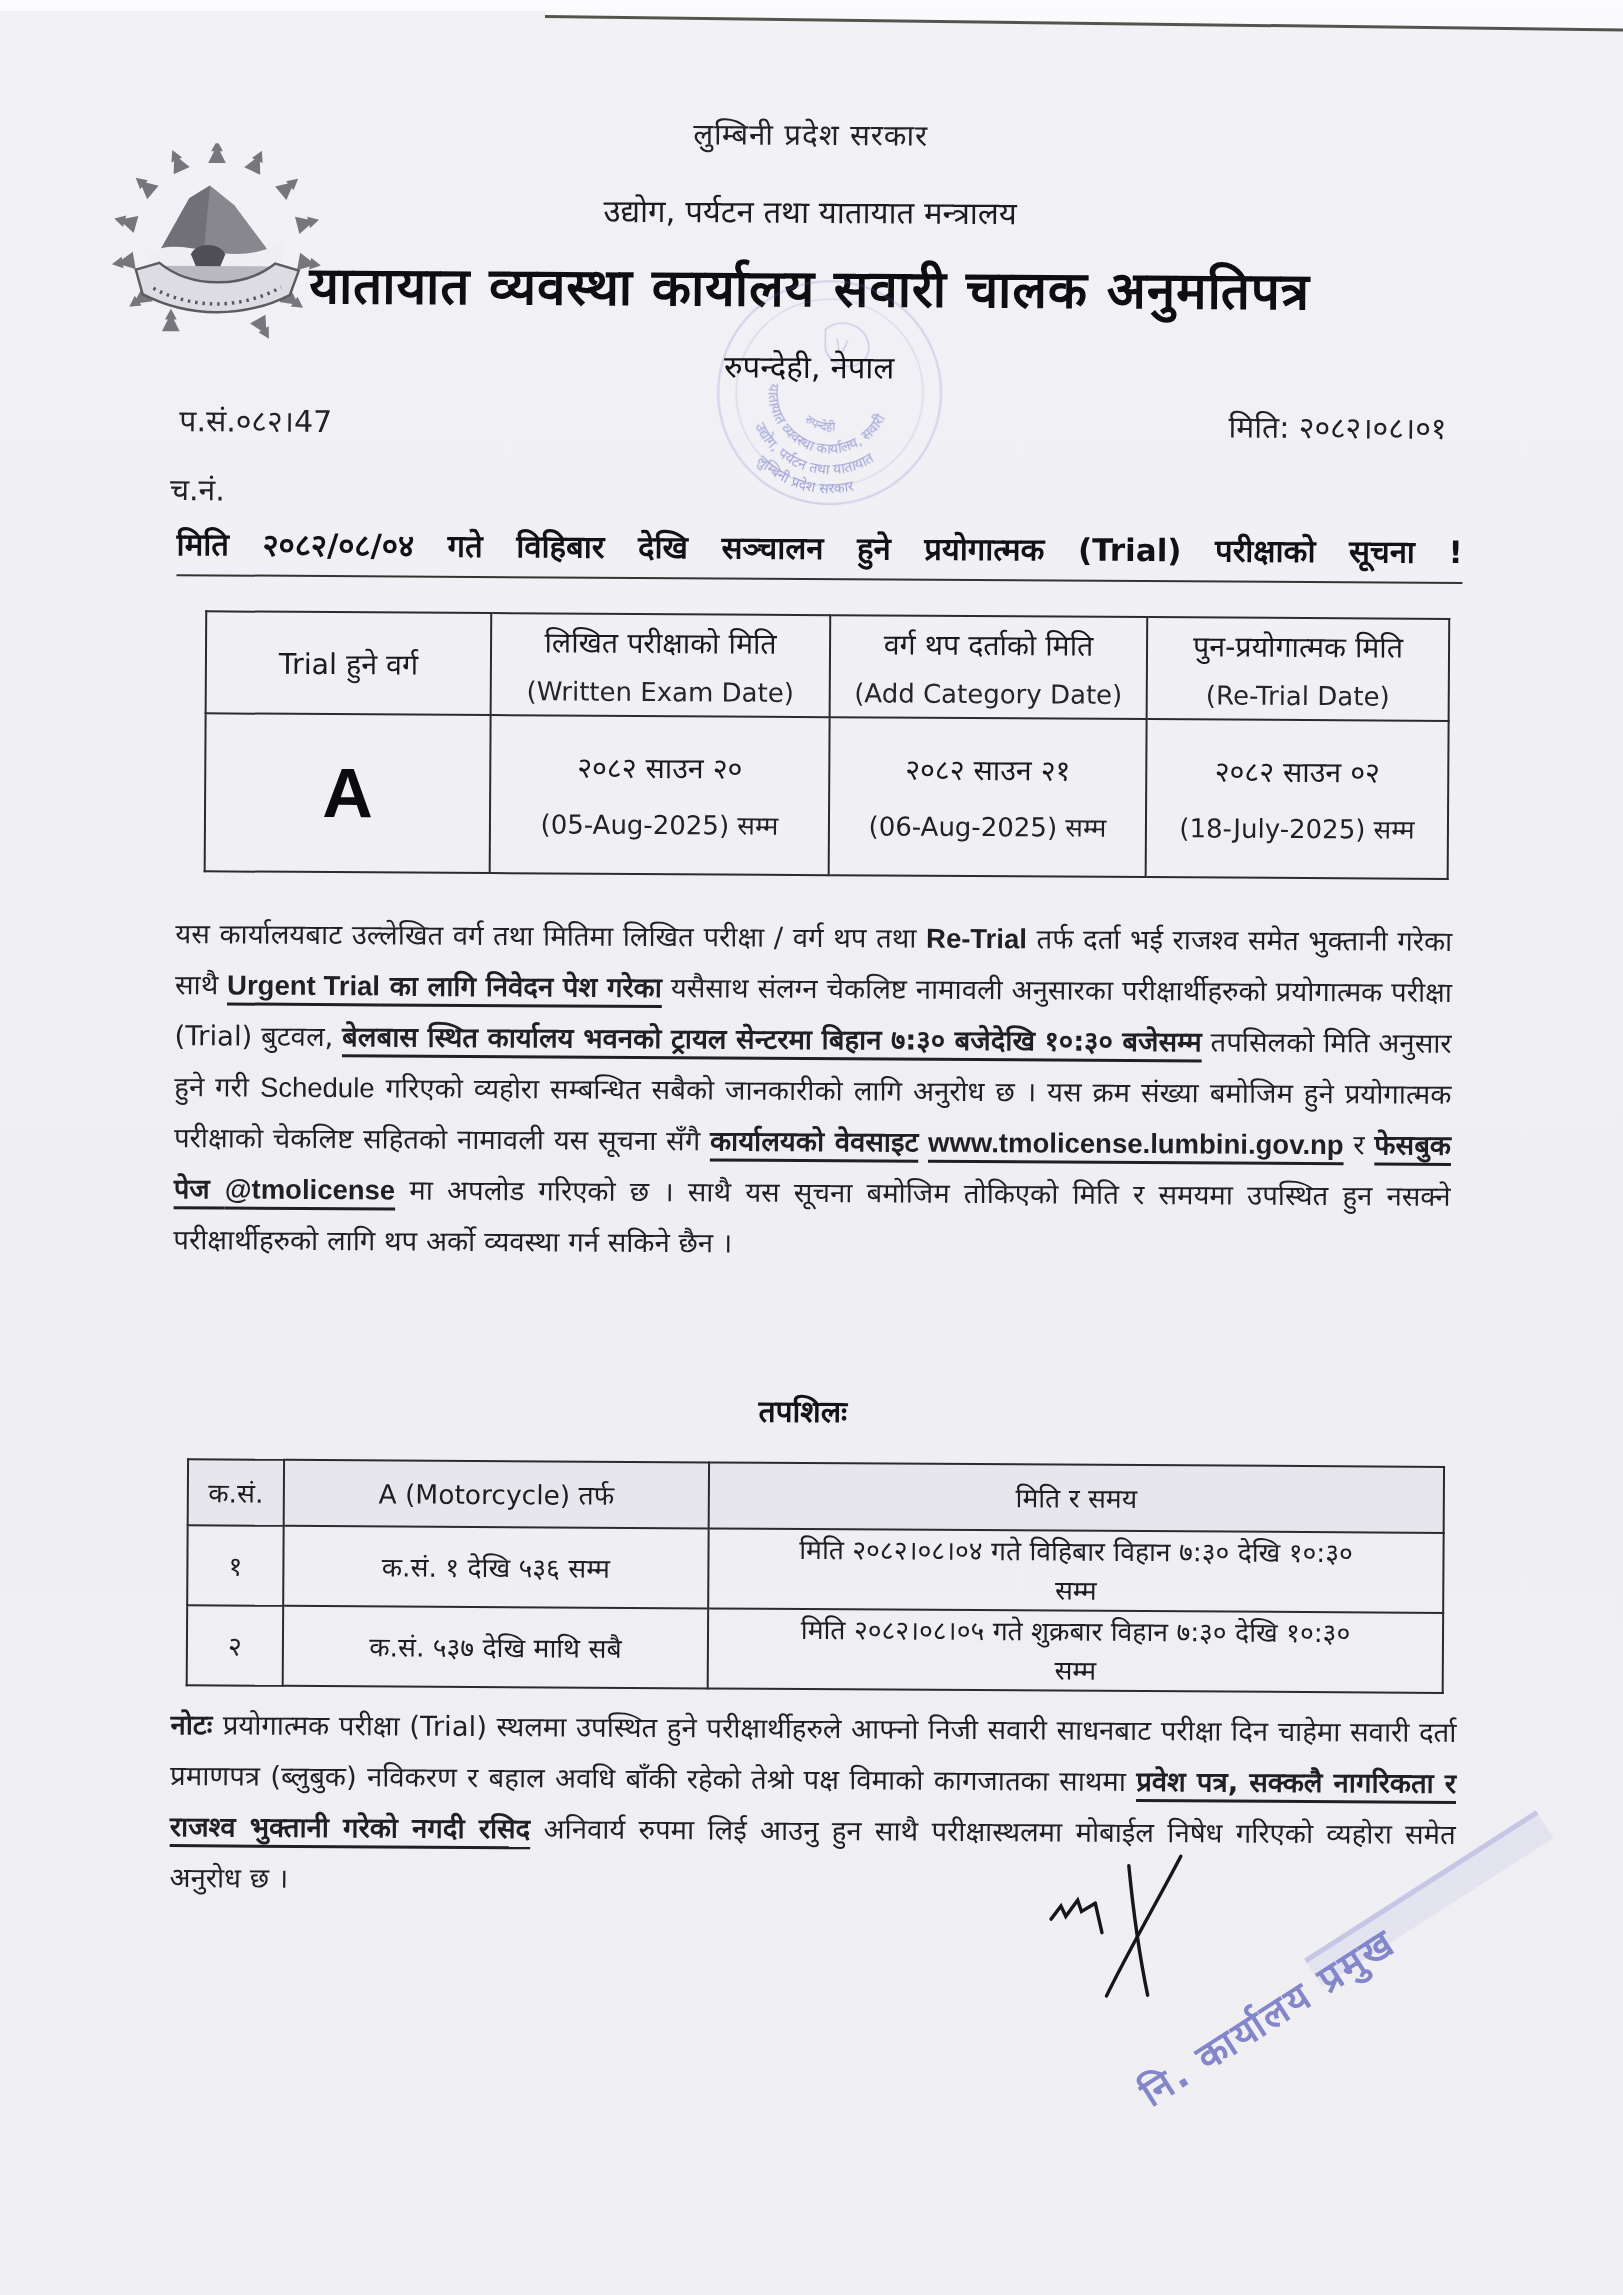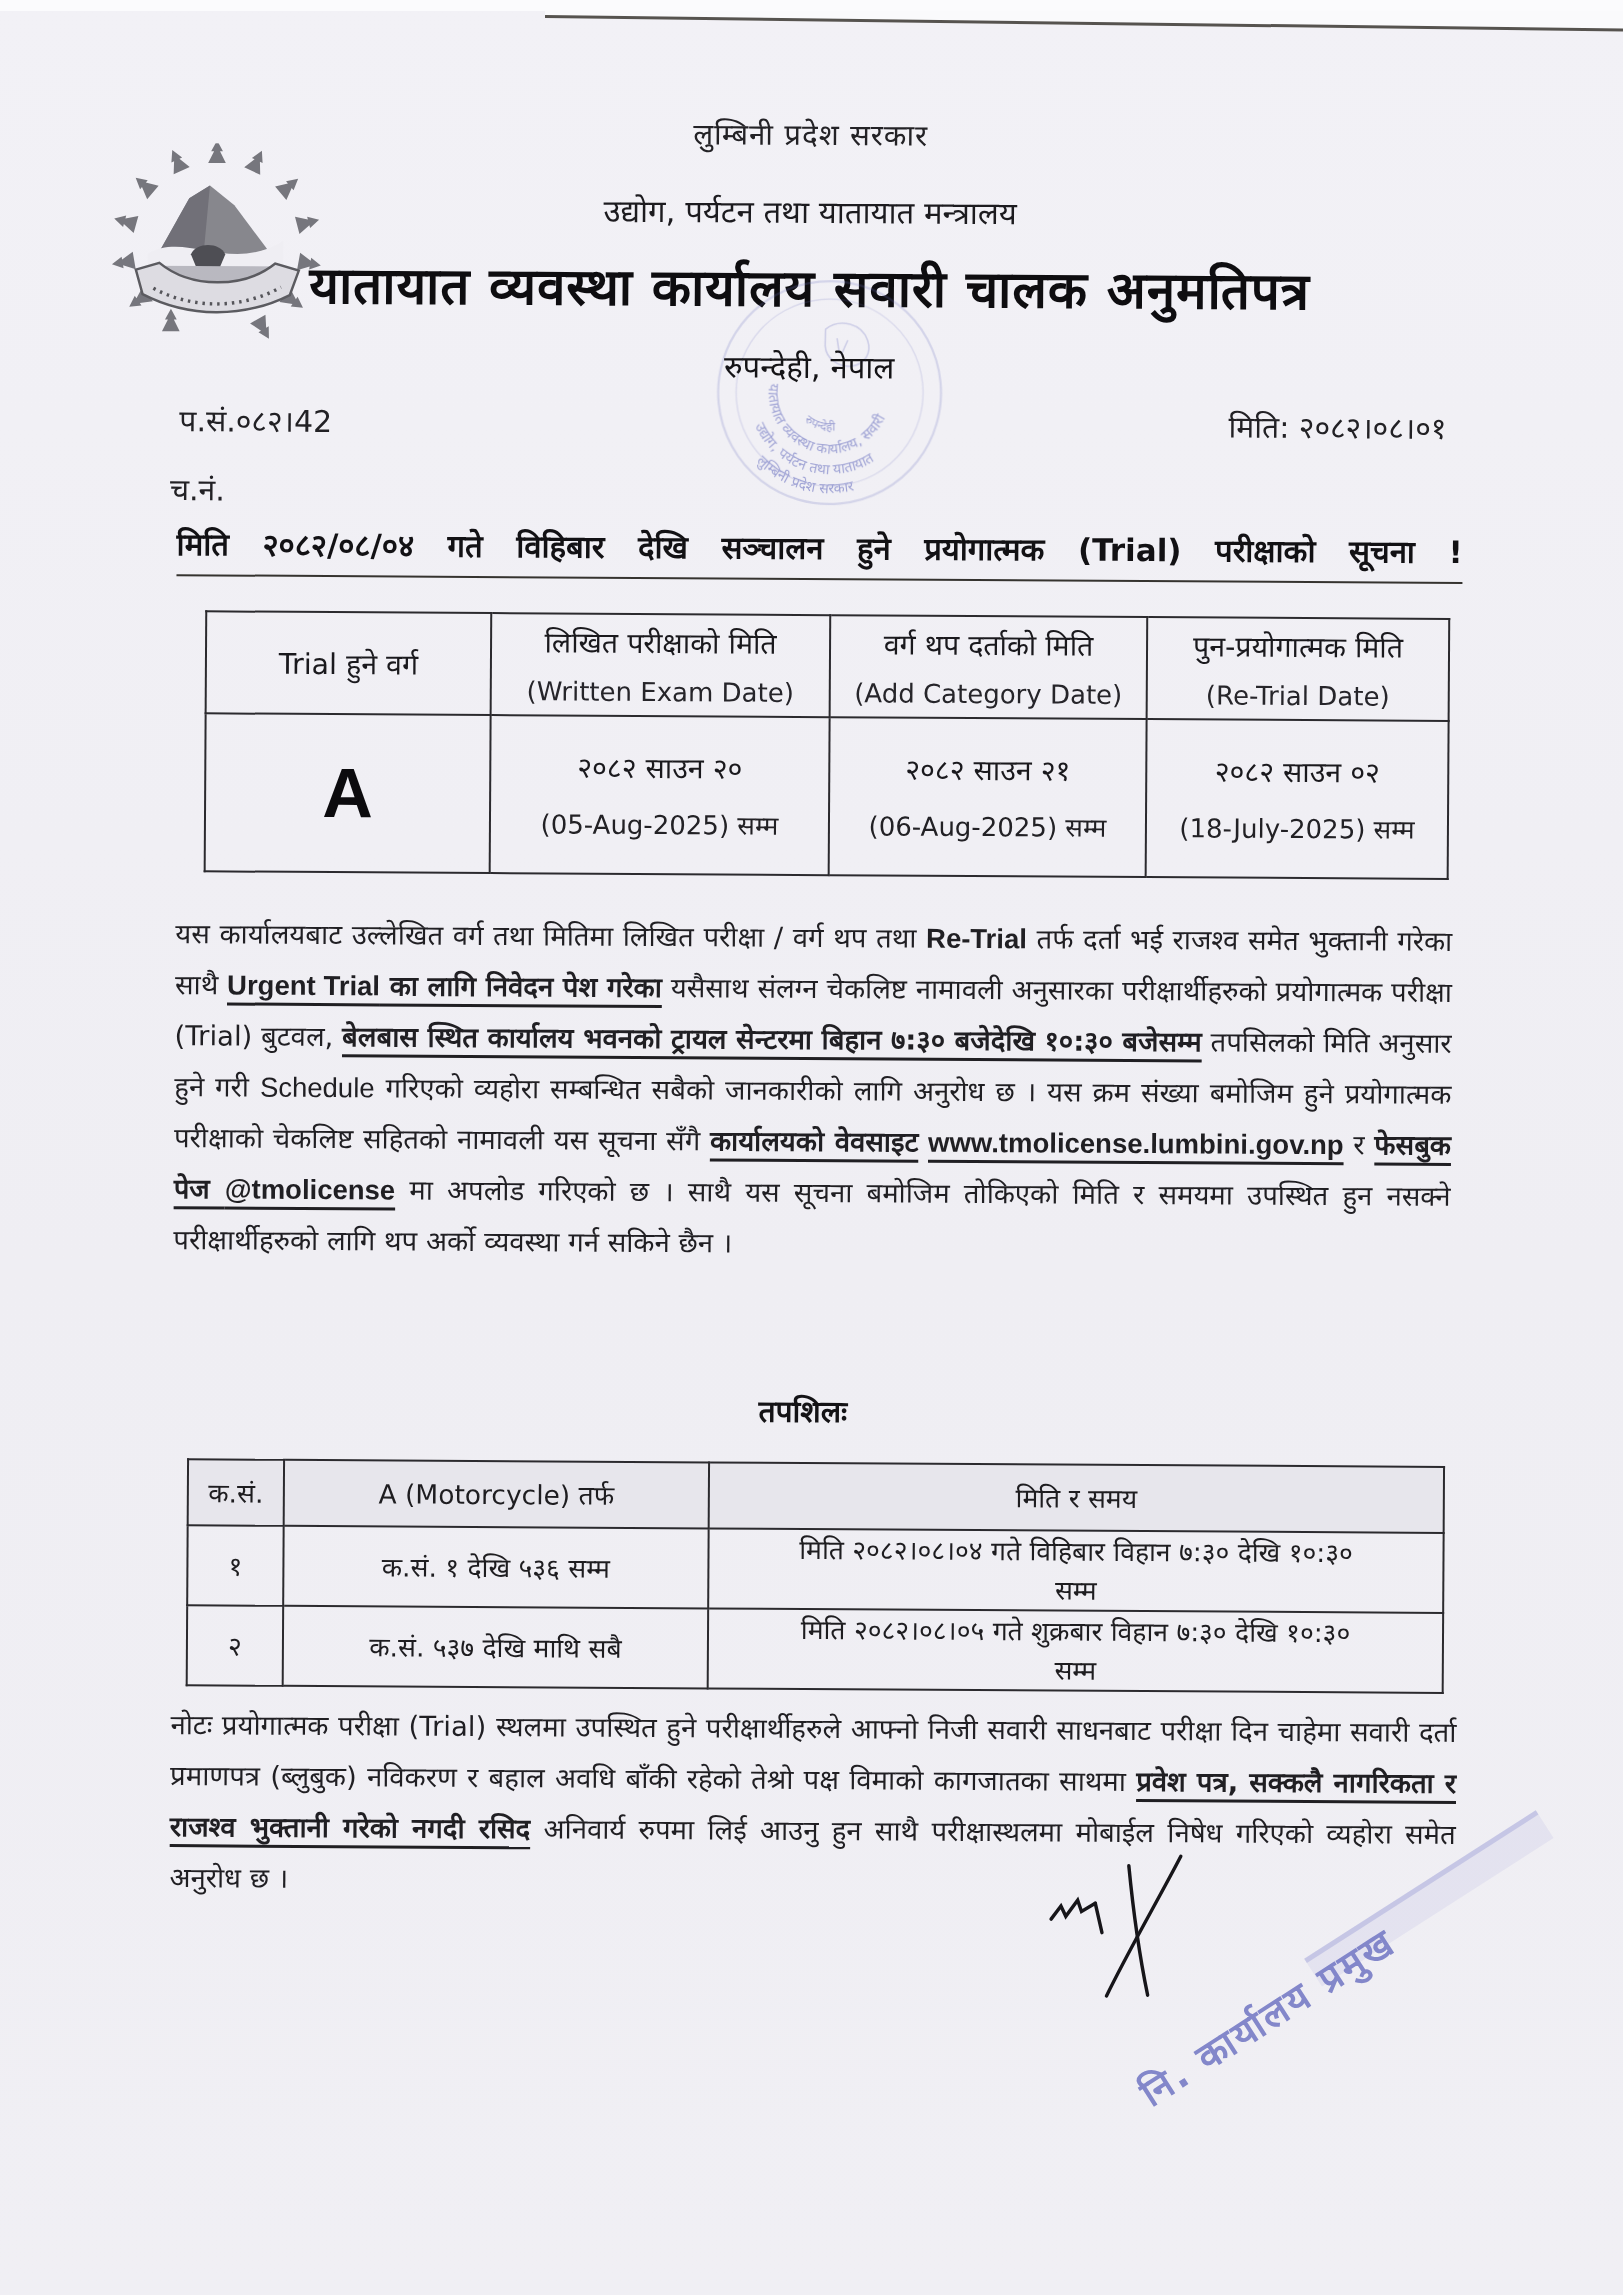--- a/index.html
+++ b/index.html
@@ -31,21 +31,21 @@
   .t1 td{border:2px solid #2b2a2e;text-align:center;vertical-align:middle;padding:0 6.9px;}
   .t1 .hrow{height:102px;}
   .t1 .drow{height:158px;}
   .hnp{font-size:28.5px;color:#1a191d;}
   .hen{font-size:26px;color:#26252a;margin-top:16.7px;font-family:"DejaVu Sans",sans-serif;}
   .cat{font-size:70px;font-weight:bold;font-family:"Liberation Sans",sans-serif;color:#0c0b0e;}
   .dnp{font-size:28.5px;color:#1a191d;}
   .den{font-size:26px;color:#222125;margin-top:19.6px;}
   .para{position:absolute;left:181px;top:912px;width:1277px;font-size:27.5px;line-height:51px;
         text-align:justify;color:#201f23;}
-  .seg-b{font-weight:normal;}
+  .seg-b{font-weight:bold;}
   .seg-bu{font-weight:bold;text-decoration:underline;text-decoration-thickness:2.5px;text-underline-offset:7.9px;}
   .seg-lb{font-family:"Liberation Sans",sans-serif;font-weight:bold;margin-top:24px;}
   .seg-lat{font-family:"Liberation Sans",sans-serif;}
   .seg-lbu{font-family:"Liberation Sans",sans-serif;font-weight:bold;text-decoration:underline;
            text-decoration-thickness:2.5px;text-underline-offset:7.9px;}
   .tapasil{top:1390px;font-size:30px;font-weight:bold;color:#141316;}
   .t2{left:196px;top:1462px;width:1256px;border:2.5px solid #2b2a2e;font-size:26.5px;}
   .t2 td{border:2px solid #2b2a2e;text-align:center;vertical-align:middle;padding:0 8.8px;}
   .t2 .hrow2{height:66px;background:#e7e6ec;}
   .t2 .drow2{height:80px;}
@@ -124,21 +124,21 @@
         </g>
       </g>
     </svg>
 
     <div class="center gov">लुम्बिनी प्रदेश सरकार</div>
     <div class="center ministry">उद्योग, पर्यटन तथा यातायात मन्त्रालय</div>
     <div class="center office">यातायात व्यवस्था कार्यालय सवारी चालक अनुमतिपत्र</div>
     <div class="center location">रुपन्देही, नेपाल</div>
 
     <div class="meta-row">
-      <span>प.सं.०८२।42</span>
+      <span>प.सं.०८२।47</span>
       <span class="meta-right">मिति: २०८२।०८।०१</span>
     </div>
     <div class="dispatch">च.नं.</div>
 
     <div class="subject">मिति २०८२/०८/०४ गते विहिबार देखि सञ्चालन हुने प्रयोगात्मक (Trial) परीक्षाको सूचना !</div>
 
     <table class="t1">
       <colgroup>
           <col style="width:285px">
           <col style="width:339px">

